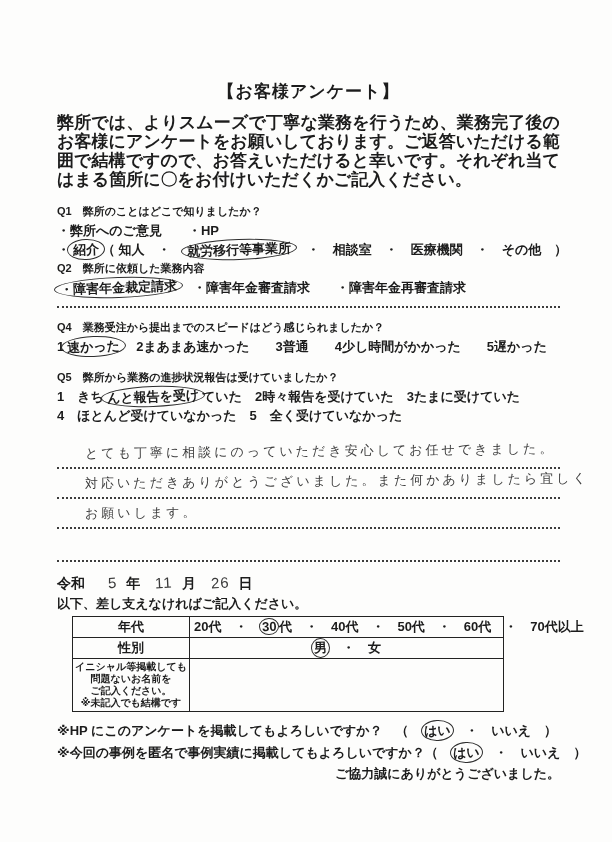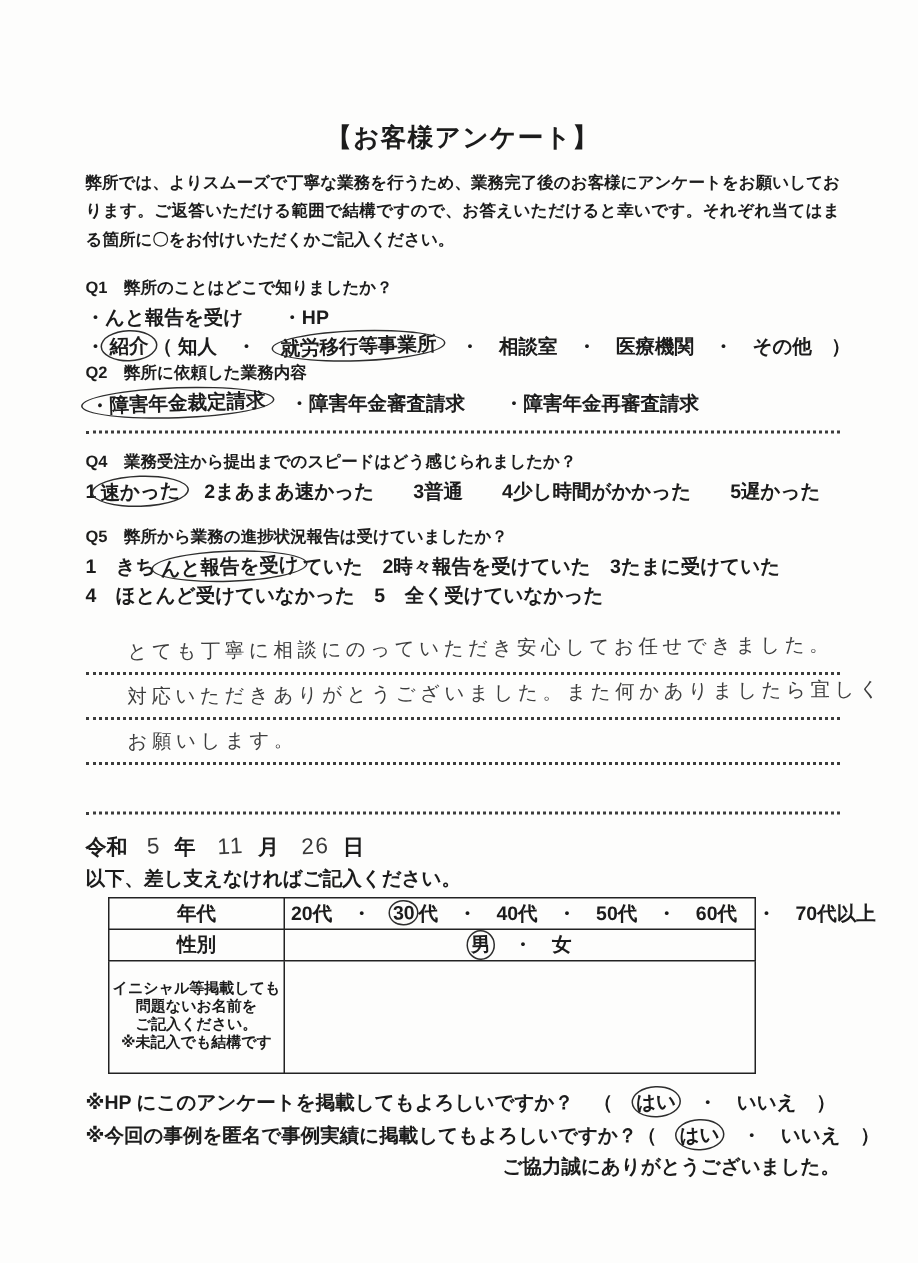--- a/index.html
+++ b/index.html
@@ -4,69 +4,69 @@
 <style>
   html,body{margin:0;padding:0;background:#e9e9e9;}
   .page{
     width:612px;height:842px;background:#fdfdfc;margin:0 auto;
     position:relative;box-sizing:border-box;
     padding:80px 52px 0 57px;
     font-family:"Liberation Sans","DejaVu Sans",sans-serif;
     color:#1c1c1c;overflow:hidden;
   }
   .title{text-align:center;font-size:17px;font-weight:bold;letter-spacing:1px;margin-bottom:10px;}
-  .intro{font-size:11px;font-weight:bold;line-height:19px;margin-bottom:13px;text-align:justify;}
+  .intro{font-size:17px;font-weight:bold;line-height:19px;margin-bottom:13px;text-align:justify;}
   .q{font-size:11px;font-weight:bold;line-height:19px;}
   .qline{font-size:13px;font-weight:bold;line-height:19px;white-space:nowrap;}
   .dotted{border-bottom:2px dotted #3c3c3c;height:0;margin:9px 0 10px 0;}
   .dotted.tight{margin:5px 0 6px 0;}
   .hand{
     font-size:13px;color:#3d3d3d;font-weight:normal;letter-spacing:3px;
     padding-left:28px;line-height:17px;transform:rotate(-0.6deg);transform-origin:left center;
     white-space:nowrap;
   }
   .circle{
     display:inline-block;border:1.6px solid #2e2e2e;border-radius:50%;
     padding:0 5px;margin:-2px -3px;transform:rotate(-2deg);
   }
   .circle.small{padding:0 2px;margin:-1px -1px;}
   .dateline{font-size:14px;font-weight:bold;margin-top:11px;line-height:20px;}
   .dateline .num{
     font-weight:normal;color:#3a3a3a;font-size:15px;letter-spacing:1px;
     display:inline-block;transform:rotate(-3deg);margin:0 9px;
   }
-  .dateline .era{margin-right:4px;}
+  .dateline .era{margin-right:14px;}
   .dateline .unit{margin-right:6px;}
   .note{font-size:13px;font-weight:bold;line-height:19px;margin-top:1px;}
   table.info{
     border-collapse:collapse;width:432px;margin:3px 0 0 15px;table-layout:fixed;border-radius:15px;
   }
   table.info td{
     border:1.5px solid #222;font-size:13px;font-weight:bold;
     padding:1px 4px;vertical-align:middle;
   }
   td.lab{width:108px;text-align:center;}
   td.val{text-align:left;padding-left:12px;white-space:nowrap;}
   td.val.center{text-align:center;}
-  td.lab.multi{font-size:10px;line-height:12px;padding:13px 2px;}
+  td.lab.multi{font-size:10px;line-height:12px;padding:2px 2px;}
   .footer-line{font-size:13px;font-weight:bold;line-height:19px;margin-top:3px;white-space:nowrap;}
   .footer-line.first{margin-top:9px;}
   .thanks{font-size:13px;font-weight:bold;line-height:19px;margin-top:2px;text-align:right;}.gap12{height:12px;}.gap20{height:20px;}
 </style>
 </head>
 <body>
 
 <div class="page">
 
   <div class="title">【お客様アンケート】</div>
 
   <div class="intro">弊所では、よりスムーズで丁寧な業務を行うため、業務完了後のお客様にアンケートをお願いしております。ご返答いただける範囲で結構ですので、お答えいただけると幸いです。それぞれ当てはまる箇所に〇をお付けいただくかご記入ください。</div>
 
   <div class="q">Q1　弊所のことはどこで知りましたか？</div>
-  <div class="qline">・んと報告を受け　　・HP</div>
+  <div class="qline">・弊所へのご意見　　・HP</div>
   <div class="qline"><span>・</span><span class="circle">紹介</span><span>（ 知人　・　</span><span class="circle">就労移行等事業所</span><span>　・　相談室　・　医療機関　・　その他　）</span></div>
 
   <div class="q">Q2　弊所に依頼した業務内容</div>
   <div class="qline"><span class="circle">・障害年金裁定請求</span><span>　・障害年金審査請求　　・障害年金再審査請求</span></div>
 
 
   <div class="dotted"></div>
 
   <div class="q">Q4　業務受注から提出までのスピードはどう感じられましたか？</div>
   <div class="qline"><span>1</span><span class="circle">速かった</span><span>　2まあまあ速かった　　3普通　　4少し時間がかかった　　5遅かった</span></div>

